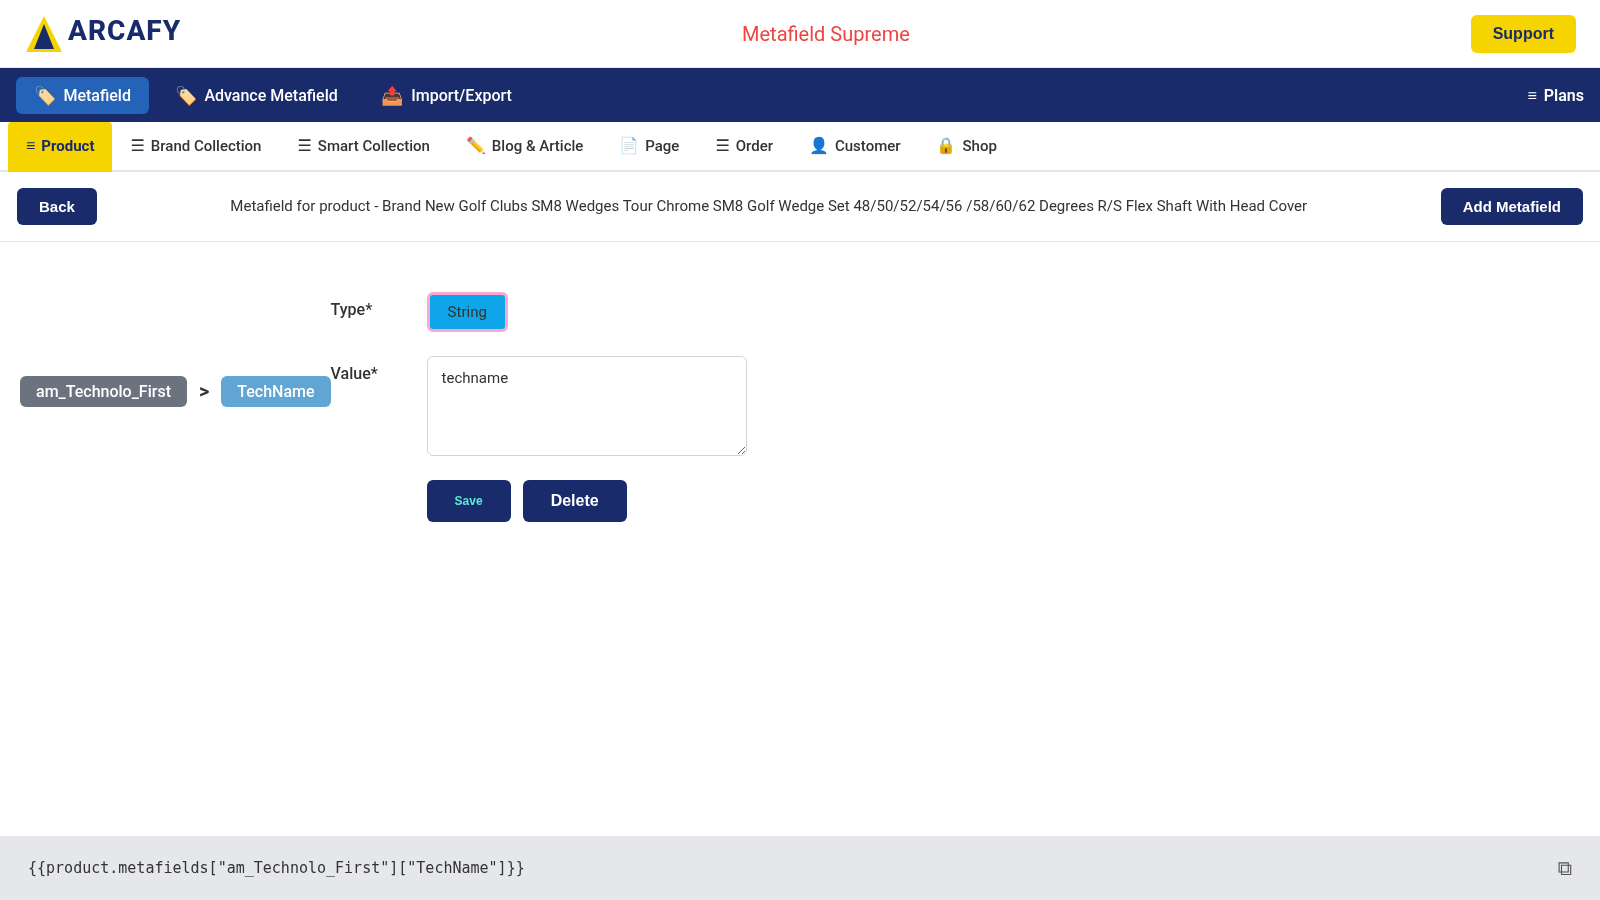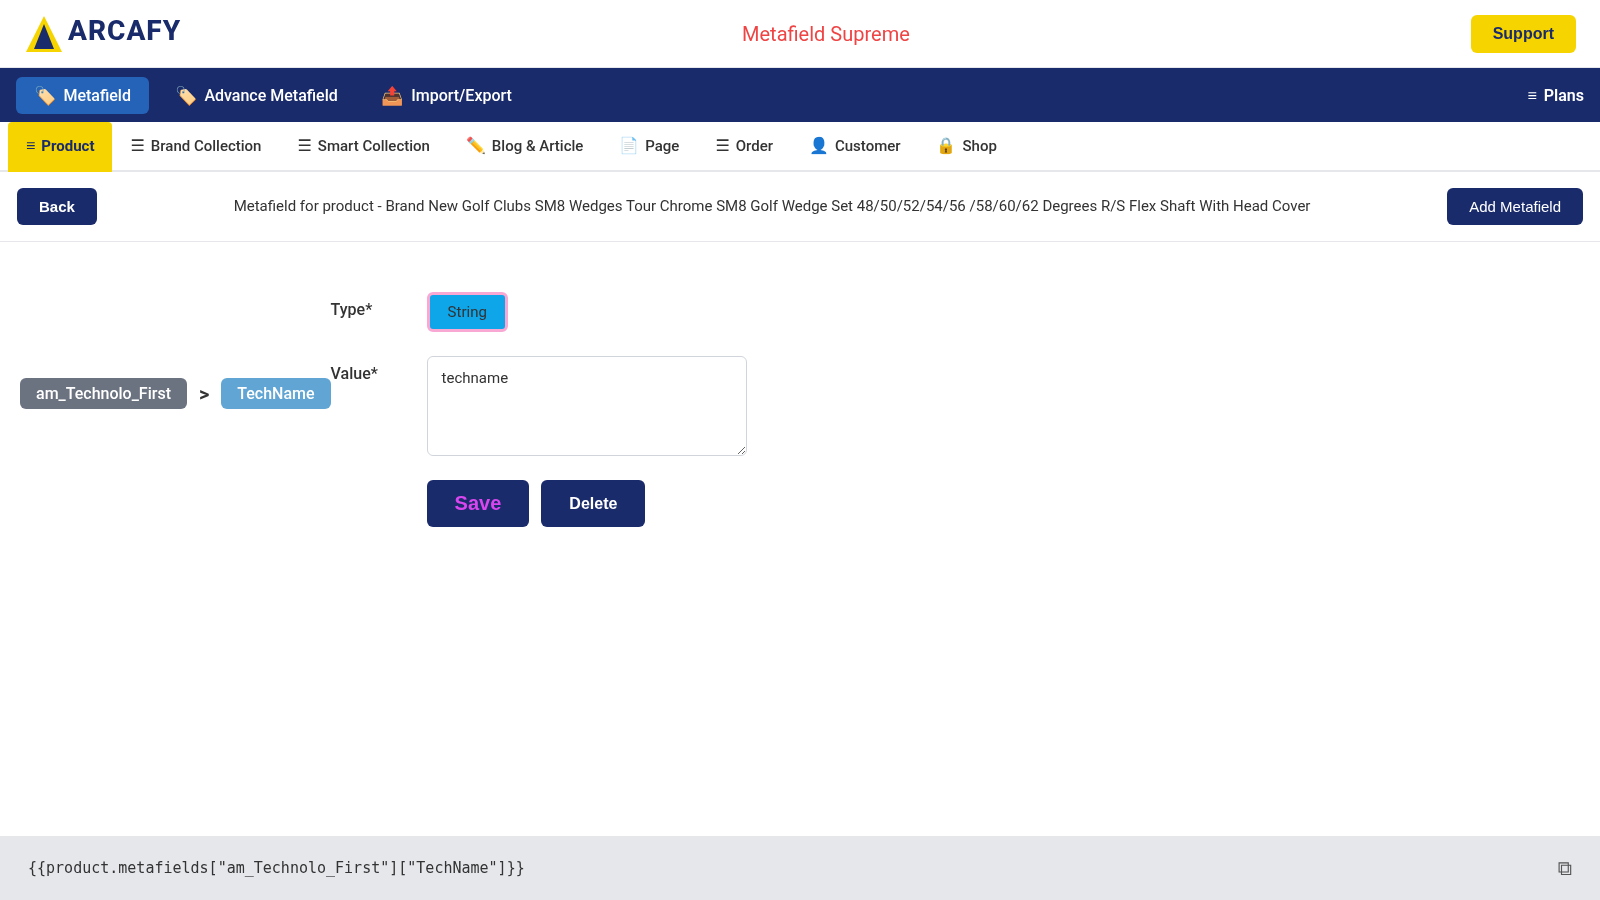--- a/index.html
+++ b/index.html
@@ -145,21 +145,21 @@
       padding: 0 20px;
       line-height: 1.5;
     }
     .add-metafield-btn {
       background: #1a2b6b;
       color: #fff;
       border: none;
       border-radius: 6px;
       padding: 10px 22px;
       font-size: 15px;
-      font-weight: 400;
+      font-weight: 700;
       cursor: pointer;
     }
 
     
     .main-content {
       padding: 50px 20px 30px;
       display: flex;
       flex-direction: row;
       align-items: center;
     }
@@ -231,25 +231,25 @@
       resize: both;
       font-family: inherit;
     }
     .form-actions {
       display: flex;
       gap: 12px;
       padding-left: 96px;
     }
     .save-btn {
       background: #1a2b6b;
-      color: #d946ef;
+      color: #5eead4;
       border: none;
       border-radius: 6px;
       padding: 12px 28px;
-      font-size: 20px;
+      font-size: 12px;
       font-weight: 700;
       cursor: pointer;
     }
     .delete-btn {
       background: #1a2b6b;
       color: #fff;
       border: none;
       border-radius: 6px;
       padding: 12px 28px;
       font-size: 16px;

